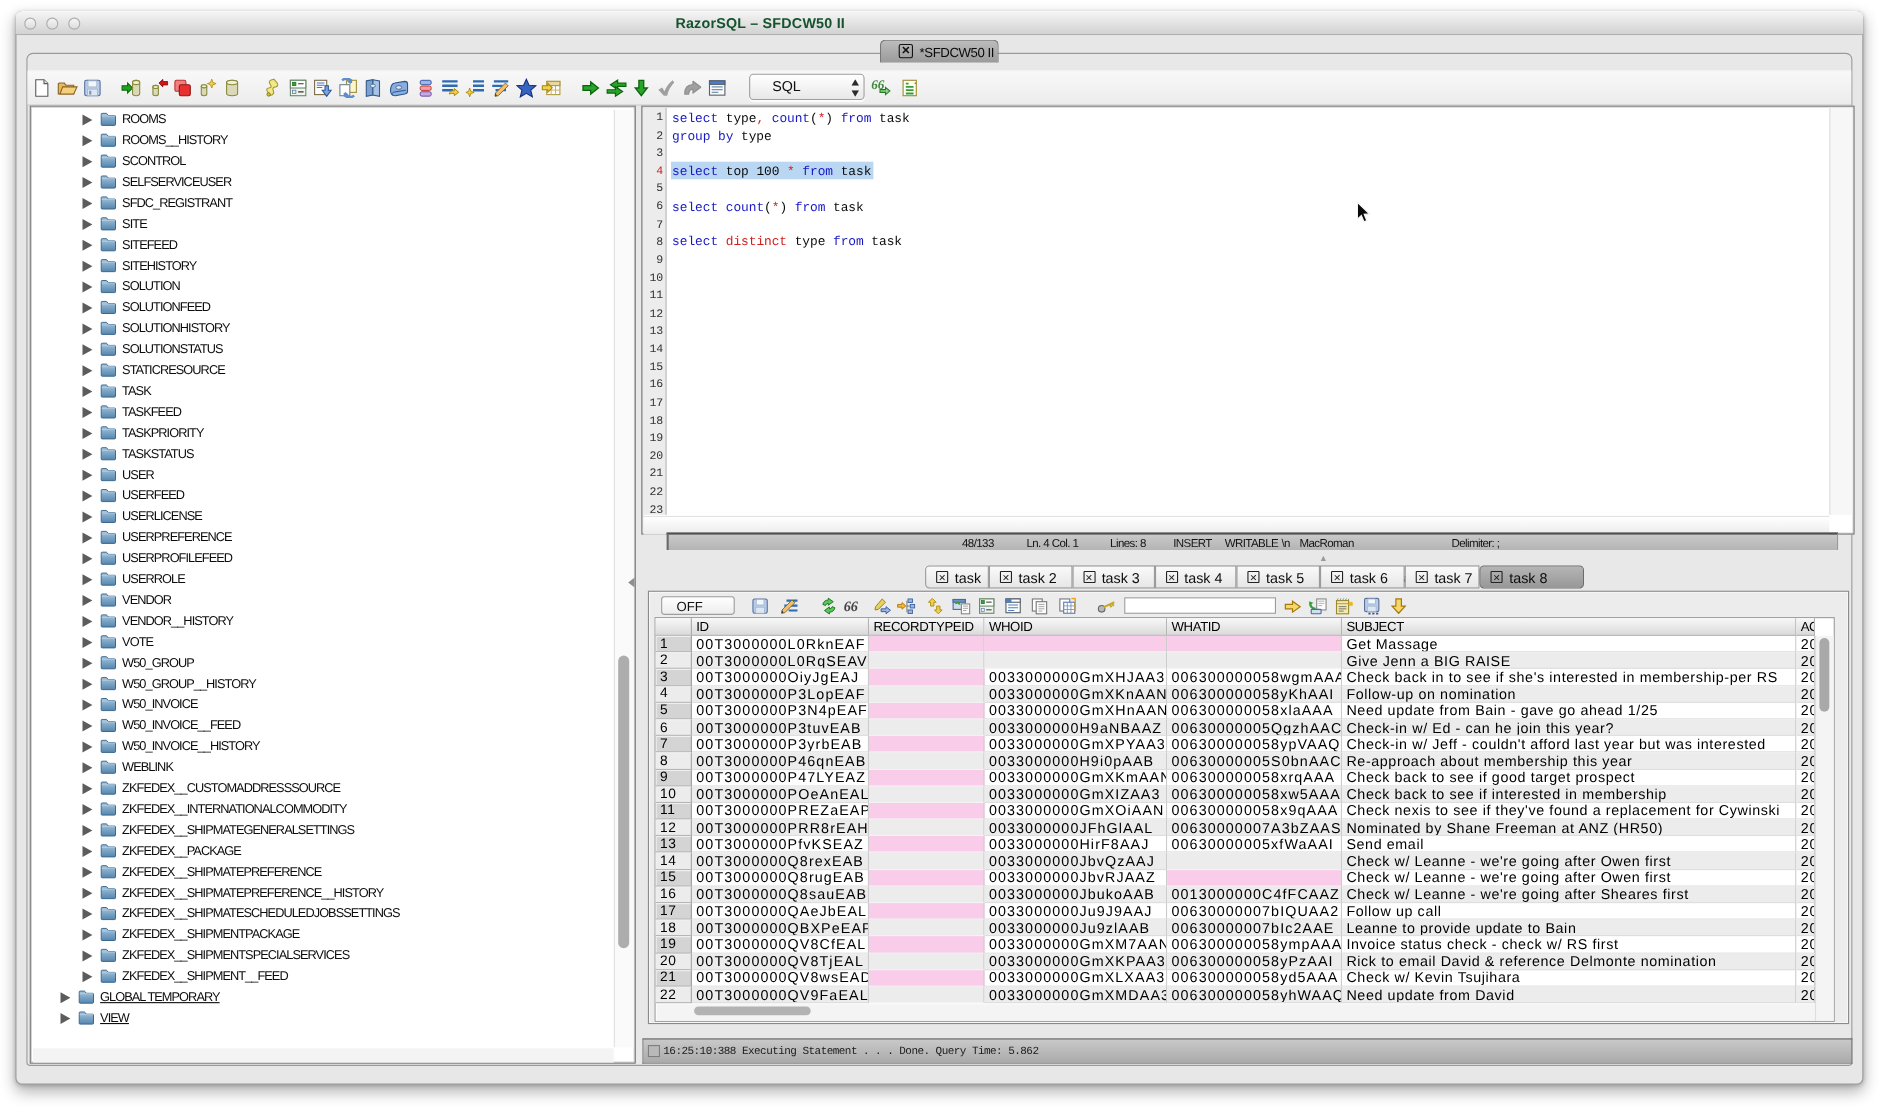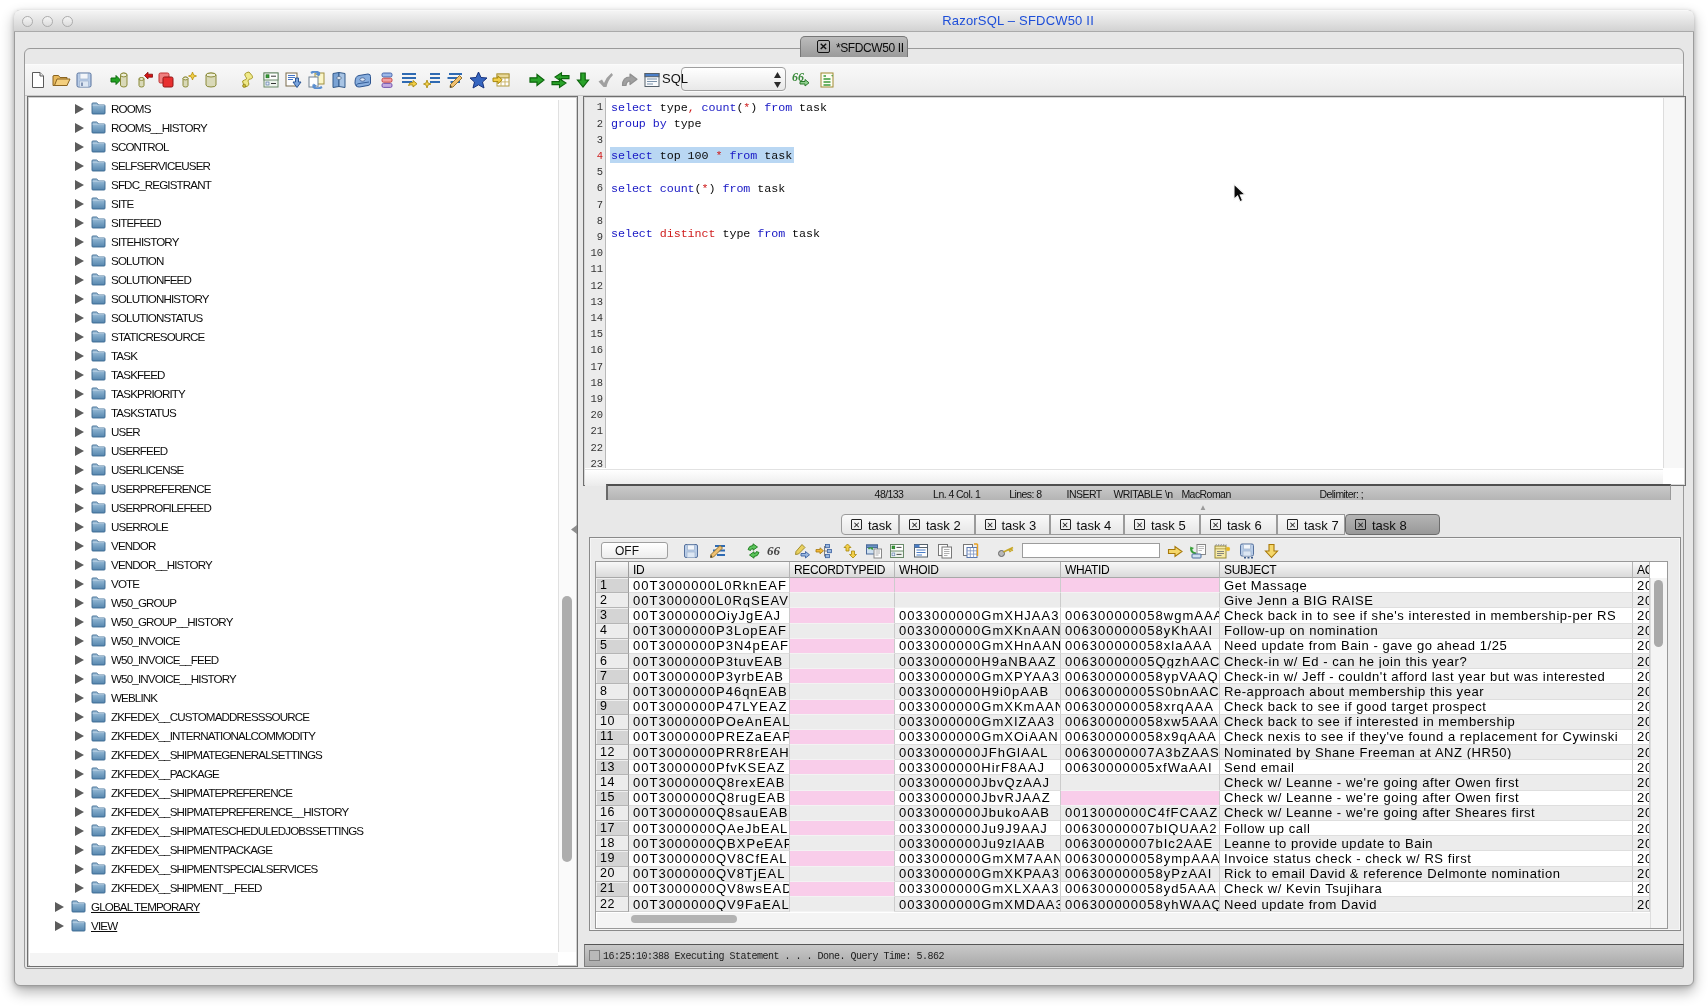--- a/index.html
+++ b/index.html
@@ -4,21 +4,21 @@
 <style>
   html,body{margin:0;padding:0;background:#ffffff;width:1708px;height:1008px;overflow:hidden;}
   *{box-sizing:border-box;}
   .abs{position:absolute;}
   #page{position:relative;width:1708px;height:1008px;font-family:"Liberation Sans",sans-serif;}
   #win{left:14px;top:10px;width:1680px;height:976px;background:#e7e7e7;border:1px solid #9c9c9c;
        border-radius:6px;box-shadow:0 6px 14px rgba(0,0,0,0.30), 0 1px 4px rgba(0,0,0,0.18);}
   #titlebar{left:14px;top:10px;width:1680px;height:22px;border-radius:6px 6px 0 0;
        background:linear-gradient(#f4f4f4,#d2d2d2);border-bottom:1px solid #aaaaaa;border-top:1px solid #f8f8f8;}
   .tl{top:16px;width:11px;height:11px;border-radius:50%;border:1px solid #acacac;background:linear-gradient(#f5f5f5,#dcdcdc);}
-  #title{left:614px;top:13px;width:480px;text-align:right;font-size:13px;font-weight:normal;color:#1d4ed8;letter-spacing:0.2px;}
+  #title{left:614px;top:13px;width:480px;text-align:left;font-size:13px;font-weight:bold;color:#14532d;letter-spacing:0.2px;}
   #doctab{left:800px;top:36px;width:108px;height:21px;background:linear-gradient(#bcbcbc,#9a9a9a);
       border:1px solid #767676;border-bottom:none;border-radius:5px 5px 0 0;z-index:5;}
   #doctab .x{position:absolute;left:16px;top:3px;width:13px;height:13px;border:1.5px solid #111;border-radius:2px;
       font-size:10px;line-height:12px;text-align:center;color:#111;font-weight:bold;}
   #doctab .t{position:absolute;left:35px;top:4px;font-size:12px;color:#0a0a0a;white-space:nowrap;letter-spacing:-0.4px;}
   #frame{left:24px;top:48px;width:1660px;height:921px;background:#e8e8e8;border:1px solid #9a9a9a;
       border-radius:6px 6px 3px 3px;}
   #toolbar{left:25px;top:64px;width:1658px;height:32px;background:linear-gradient(#f8f8f8,#ececec);
       border-top:1px solid #fbfbfb;border-bottom:1px solid #c9c9c9;}
   
@@ -217,21 +217,21 @@
 <svg class="abs" style="left:792.0px;top:71.0px" width="20" height="18" viewBox="0 0 20 18">
         <text x="0" y="10" font-family="Liberation Serif" font-size="12" font-style="italic" font-weight="bold" fill="#3a8a3a">66</text>
         <path d="M8 10.5 L13 10.5 L13 8.5 L17 11.8 L13 15 L13 13 L8 13 Z" fill="#8fd08f" stroke="#2a7a2a"></path>
       </svg>
 <svg class="abs" style="left:819.0px;top:71.0px" width="16" height="18" viewBox="0 0 16 18">
         <rect x="2" y="2" width="12" height="14" fill="#fdfdf2" stroke="#a08a30"></rect>
         <path d="M4.5 5 L7 5 M4.5 8 L11.5 8 M4.5 11 L11.5 11 M4.5 14 L11.5 14" stroke="#3a9a3a" stroke-width="1.6"></path>
         <path d="M12.5 4.5 L13.8 4.8" stroke="#3a9a3a" stroke-width="1.2"></path>
       </svg>
       <div class="abs" style="left:681px;top:67px;width:105px;height:24px;background:linear-gradient(#ffffff,#e8e8e8);border:1px solid #9f9f9f;border-radius:4px;box-shadow:0 1px 1px rgba(255,255,255,0.8);"></div>
-<div class="abs" style="left:662px;top:71px;font-size:13px;color:#111;">SQL</div>
+<div class="abs" style="left:702px;top:71px;font-size:13px;color:#111;">SQL</div>
 <svg class="abs" style="left:774.0px;top:71.5px" width="7" height="6" viewBox="0 0 7 6">
         <path d="M3.5 0 L7 6 L0 6 Z" fill="#2a2a2a"></path>
       </svg>
 <svg class="abs" style="left:774.0px;top:81.5px" width="7" height="6" viewBox="0 0 7 6">
         <path d="M3.5 6 L7 0 L0 0 Z" fill="#2a2a2a"></path>
       </svg>
 <svg class="abs" style="left:655.5px;top:544.0px" width="8" height="7" viewBox="0 0 8 7">
         <path d="M4 0 L8 7 L0 7 Z" fill="#3a3a3a"></path>
       </svg>
 <svg class="abs" style="left:655.5px;top:552.0px" width="8" height="7" viewBox="0 0 8 7">
@@ -660,21 +660,21 @@
 <div class="lnum" style="left:587px;top:117.6px;">2</div>
 <div class="eline" style="top:116.9px;"><span class="kw">group by</span> type</div>
 <div class="lnum" style="left:587px;top:133.8px;">3</div>
 <div class="lnum" style="left:587px;top:150.0px;color:#cf1d1d;">4</div>
 <div class="eline" style="top:149.3px;"><span class="kw">select</span> top 100 <span class="rd">*</span> <span class="kw">from</span> task</div>
 <div class="lnum" style="left:587px;top:166.2px;">5</div>
 <div class="lnum" style="left:587px;top:182.4px;">6</div>
 <div class="eline" style="top:181.7px;"><span class="kw">select</span> <span class="kw">count</span>(<span class="rd">*</span>) <span class="kw">from</span> task</div>
 <div class="lnum" style="left:587px;top:198.6px;">7</div>
 <div class="lnum" style="left:587px;top:214.8px;">8</div>
-<div class="eline" style="top:227px;"><span class="kw">select</span> <span class="rd">distinct</span> type <span class="kw">from</span> task</div>
+<div class="eline" style="top:213px;"><span class="kw">select</span> <span class="rd">distinct</span> type <span class="kw">from</span> task</div>
 <div class="lnum" style="left:587px;top:231.0px;">9</div>
 <div class="lnum" style="left:587px;top:247.2px;">10</div>
 <div class="lnum" style="left:587px;top:263.4px;">11</div>
 <div class="lnum" style="left:587px;top:279.6px;">12</div>
 <div class="lnum" style="left:587px;top:295.8px;">13</div>
 <div class="lnum" style="left:587px;top:312.0px;">14</div>
 <div class="lnum" style="left:587px;top:328.2px;">15</div>
 <div class="lnum" style="left:587px;top:344.4px;">16</div>
 <div class="lnum" style="left:587px;top:360.6px;">17</div>
 <div class="lnum" style="left:587px;top:376.8px;">18</div>

